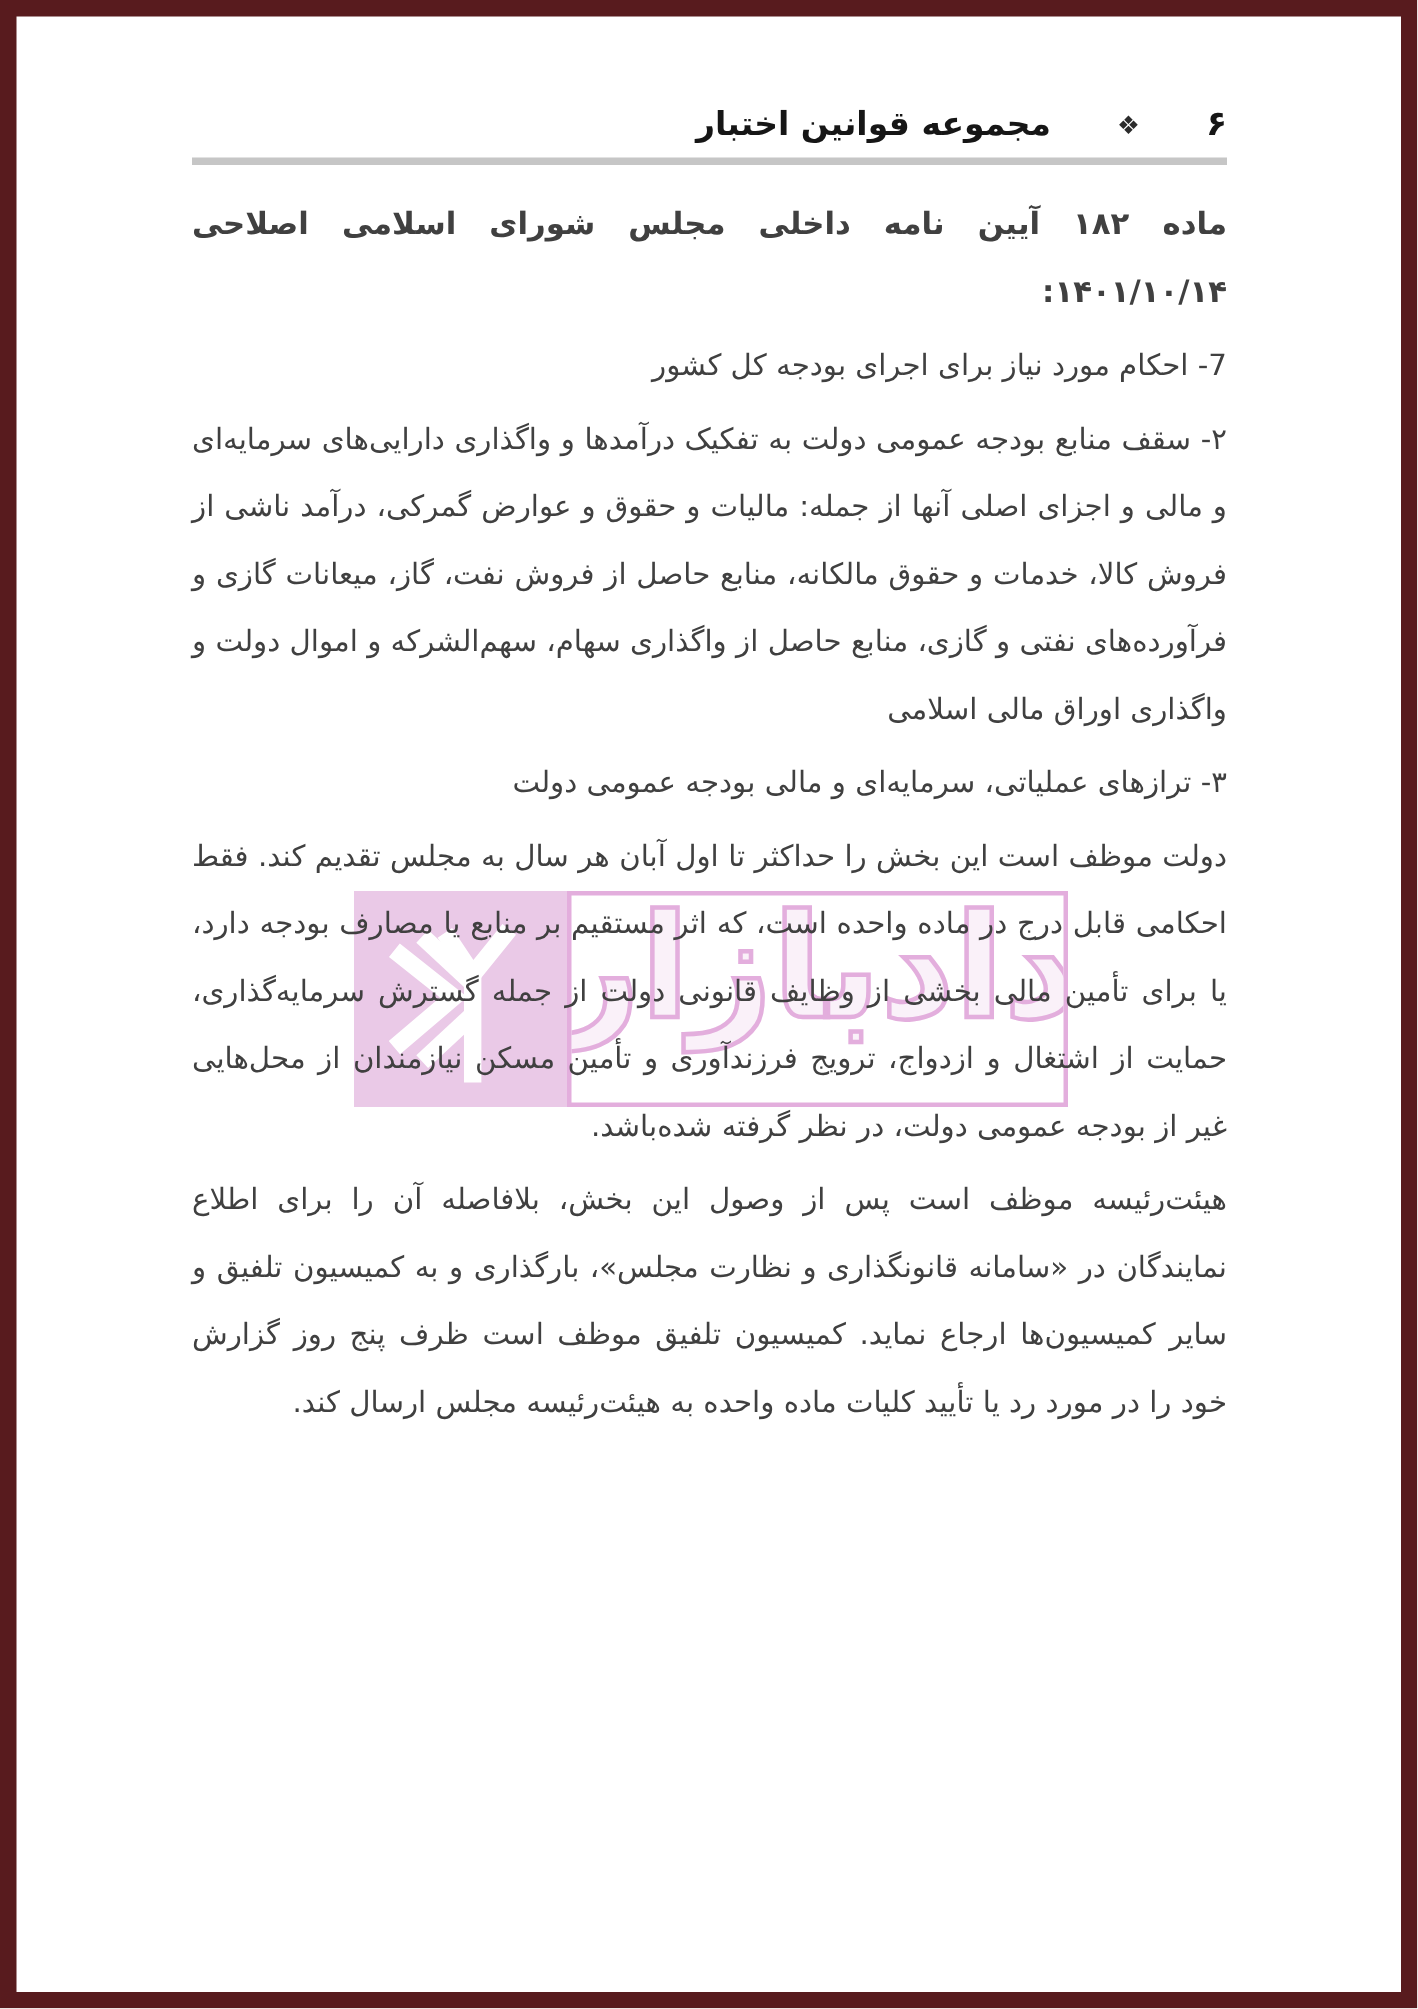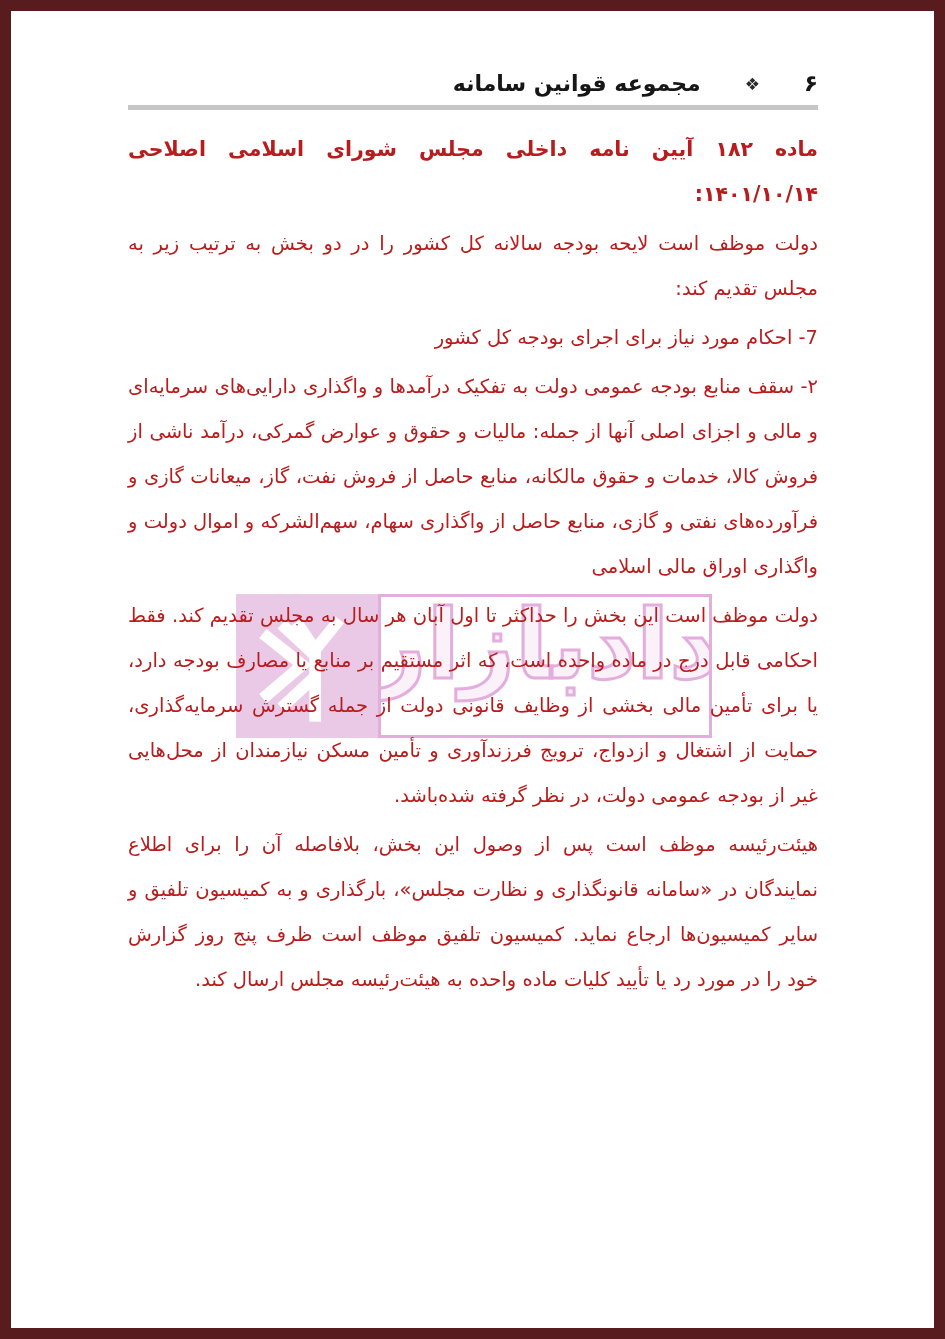--- a/index.html
+++ b/index.html
@@ -49,21 +49,21 @@
     height: 5px;
     background: #c6c6c6;
     margin-top: 9px;
   }
   main.body-text {
     margin-top: 17px;
     direction: rtl;
     text-align: justify;
     font-size: 19.5px;
     line-height: 45px;
-    color: #b91c1c;
+    color: #404040;
   }
   main.body-text p { margin: 0 0 4px 0; }
   main.body-text p.h { font-weight: bold; font-size: 20.5px; }
   
   .watermark {
     position: absolute;
     left: 236px;
     top: 594px;
     width: 476px;
     height: 144px;
@@ -117,31 +117,31 @@
       </svg>
     </div>
     <div class="wm-text-box">
       <span class="wm-text">دادبازار</span>
     </div>
   </div>
 
   <div class="content">
 
     <header class="running-head">
-      <span class="hdr-title">مجموعه قوانین سامانه</span>
+      <span class="hdr-title">مجموعه قوانین اختبار</span>
       <span class="hdr-ornament">❖</span>
       <span class="hdr-page-number">۶</span>
     </header>
 
     <div class="header-rule"></div>
 
     <main class="body-text">
       <p class="h">ماده ۱۸۲ آیین نامه داخلی مجلس شورای اسلامی اصلاحی ۱۴۰۱/۱۰/۱۴:</p>
-      <p>دولت موظف است لایحه بودجه سالانه کل کشور را در دو بخش به ترتیب زیر به مجلس تقدیم کند:</p>
       <p>7- احکام مورد نیاز برای اجرای بودجه کل کشور</p>
       <p>۲- سقف منابع بودجه عمومی دولت به تفکیک درآمدها و واگذاری دارایی‌های سرمایه‌ای و مالی و اجزای اصلی آنها از جمله: مالیات و حقوق و عوارض گمرکی، درآمد ناشی از فروش کالا، خدمات و حقوق مالکانه، منابع حاصل از فروش نفت، گاز، میعانات گازی و فرآورده‌های نفتی و گازی، منابع حاصل از واگذاری سهام، سهم‌الشرکه و اموال دولت و واگذاری اوراق مالی اسلامی</p>
+      <p>۳- ترازهای عملیاتی، سرمایه‌ای و مالی بودجه عمومی دولت</p>
       <p>دولت موظف است این بخش را حداکثر تا اول آبان هر سال به مجلس تقدیم کند. فقط احکامی قابل درج در ماده واحده است، که اثر مستقیم بر منابع یا مصارف بودجه دارد، یا برای تأمین مالی بخشی از وظایف قانونی دولت از جمله گسترش سرمایه‌گذاری، حمایت از اشتغال و ازدواج، ترویج فرزندآوری و تأمین مسکن نیازمندان از محل‌هایی غیر از بودجه عمومی دولت، در نظر گرفته شده‌باشد.</p>
       <p>هیئت‌رئیسه موظف است پس از وصول این بخش، بلافاصله آن را برای اطلاع نمایندگان در «سامانه قانونگذاری و نظارت مجلس»، بارگذاری و به کمیسیون تلفیق و سایر کمیسیون‌ها ارجاع نماید. کمیسیون تلفیق موظف است ظرف پنج روز گزارش خود را در مورد رد یا تأیید کلیات ماده واحده به هیئت‌رئیسه مجلس ارسال کند.</p>
     </main>
 
   </div>
 
 </div>
 
 </body></html>

